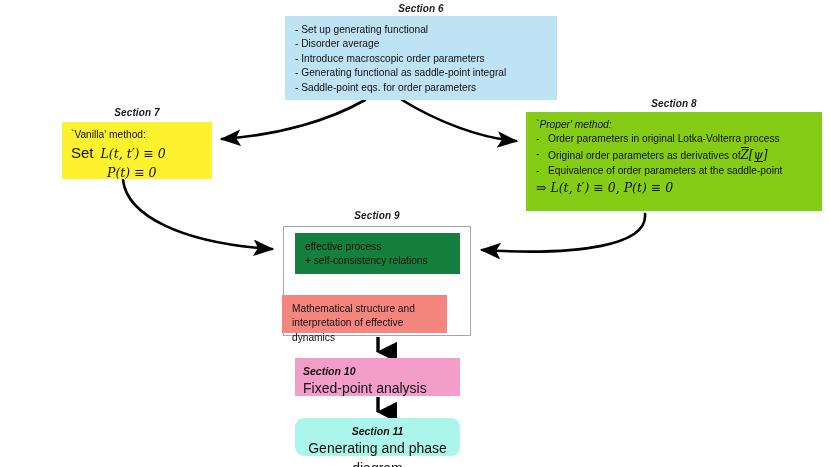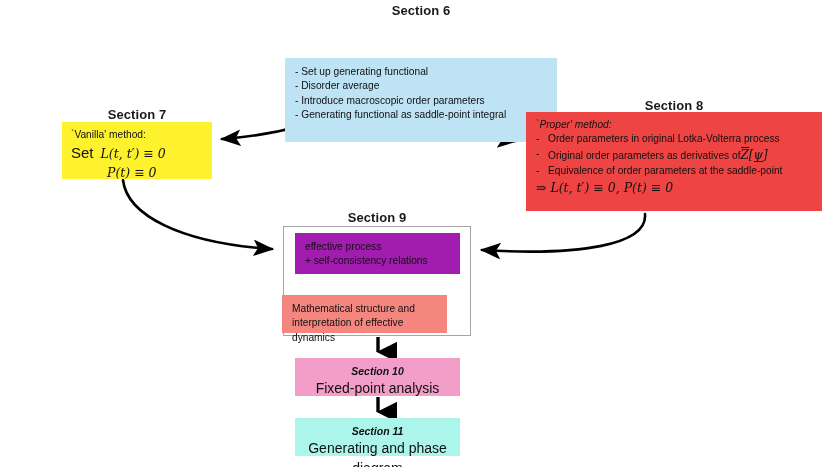--- a/index.html
+++ b/index.html
@@ -13,65 +13,65 @@
   #canvas {
     position: relative;
     width: 830px;
     height: 467px;
     background: #ffffff;
     overflow: hidden;
   }
   .sec-label {
     position: absolute;
     font-family: "Liberation Sans", sans-serif;
-    font-size: 13px;
+    font-size: 10px;
     font-weight: bold;
+    font-style: italic;
     color: #1a1a1a;
     text-align: center;
     white-space: nowrap;
     letter-spacing: 0.1px;
   }
   .box {
     position: absolute;
     box-sizing: border-box;
     font-family: "Liberation Sans", sans-serif;
     font-size: 10.2px;
     color: #101010;
     line-height: 1.42;
   }
   .box-s6 {
     background: #bde3f5;
     padding: 7px 10px 6px 10px;
-    margin-top: 42px;
   }
   .box-s7 {
     background: #fef12d;
     padding: 6px 8px 12px 9px;
   }
   .box-s8 {
-    background: #ef4444;
+    background: #84cc16;
     padding: 6px 10px 4px 10px;
   }
   .box-green {
-    background: #a21caf;
+    background: #15803d;
     padding: 7px 10px;
   }
   .box-salmon {
     background: #f5867f;
     padding: 7px 10px;
   }
   .box-pink {
     background: #f39dc9;
     padding: 6px 8px;
-    text-align: center;
   }
   .box-cyan {
     background: #abf5ea;
     padding: 6px 8px;
     text-align: center;
+    border-radius: 9px;
   }
   .frame-s9 {
     position: absolute;
     box-sizing: border-box;
     border: 1px solid #a6a6a6;
     background: #ffffff;
   }
   .bullet-line {
     white-space: nowrap;
   }
@@ -160,20 +160,21 @@
 
     <path d="M 378,397 L 378,412" fill="none" stroke="#000000" stroke-width="3.4" marker-end="url(#ahd)"></path>
   </svg>
 
   <div class="sec-label" style="left:285px; top:3px; width:272px;">Section 6</div>
   <div class="box box-s6" style="left:285px; top:16px; width:272px; height:84px;">
     <div class="bullet-line">- Set up generating functional</div>
     <div class="bullet-line">- Disorder average</div>
     <div class="bullet-line">- Introduce macroscopic order parameters</div>
     <div class="bullet-line">- Generating functional as saddle-point integral</div>
+    <div class="bullet-line">- Saddle-point eqs. for order parameters</div>
   </div>
 
   <div class="sec-label" style="left:62px; top:107px; width:150px;">Section 7</div>
   <div class="box box-s7" style="left:62px; top:122px; width:150px; height:57px;">
     <div>`Vanilla' method:</div>
     <div class="setrow">
       <span class="setlbl">Set</span>
       <span class="mathline">L(t, t′) ≡ 0</span>
     </div>
     <div class="mathline" style="margin-left:36px;">P(t) ≡ 0</div>

